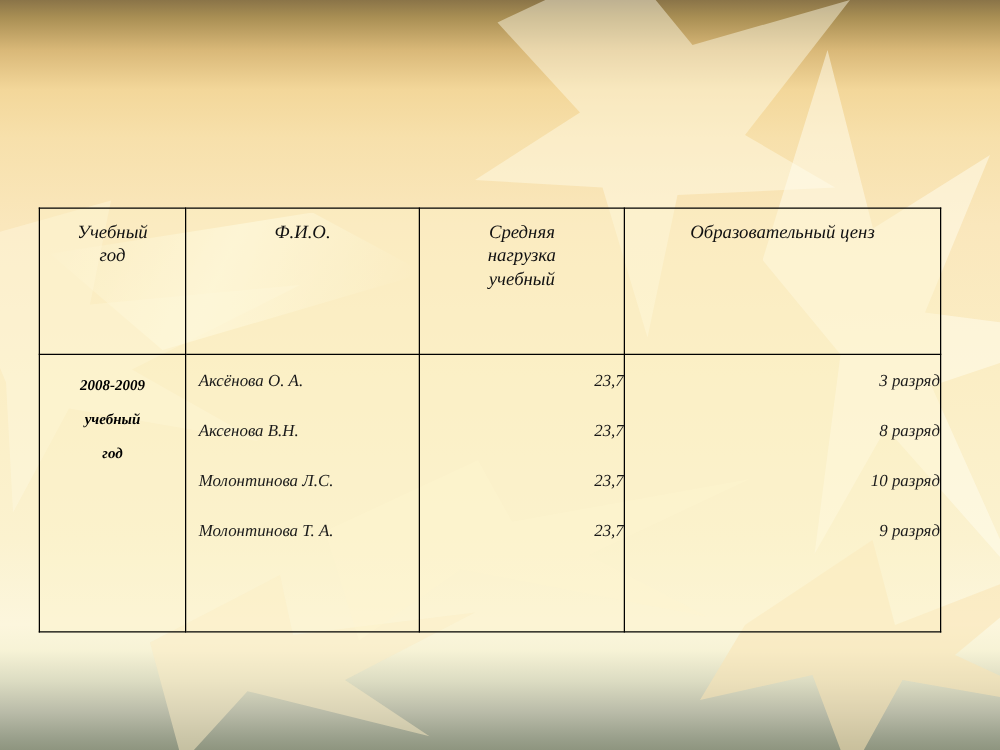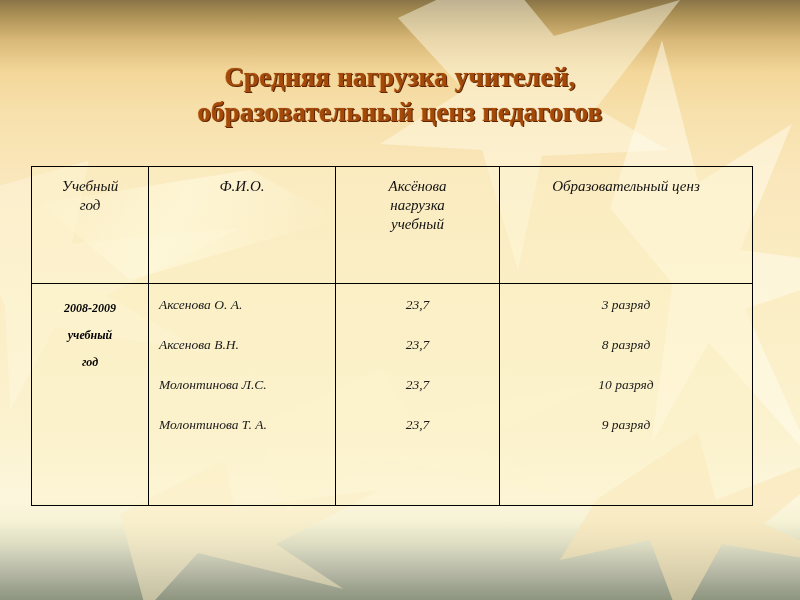--- a/index.html
+++ b/index.html
@@ -151,39 +151,35 @@
   .list-cell {
     font-size: 13.5px;
     color: #1a1a1a;
     padding-top: 12px !important;
   }
   .list-cell .row-line {
     height: 40px;
     line-height: 18px;
   }
   .names .row-line { text-align: left; padding-left: 10px; }
-  .center .row-line { text-align: center; }
+  .center .row-line { text-align: right; }
 </style>
 </head>
 <body>
 
 <div id="slide">
 
   <div class="deco leaf-a"></div>
   <div class="deco leaf-b"></div>
   <div class="deco leaf-c"></div>
   <div class="deco leaf-d"></div>
   <div class="deco leaf-e"></div>
   <div class="deco leaf-f"></div>
   <div class="deco streak-a"></div>
 
-  <div id="title">
-    <span class="tline">Средняя нагрузка учителей,</span>
-    <span class="tline">образовательный ценз педагогов</span>
-  </div>
 
   <table id="info-table">
     <colgroup>
       <col class="col-year">
       <col class="col-name">
       <col class="col-load">
       <col class="col-cenz">
     </colgroup>
     <tbody>
       <tr>
@@ -193,41 +189,41 @@
             <div>год</div>
           </div>
         </td>
         <td class="hdr">
           <div class="hdr-cell-inner">
             <div>Ф.И.О.</div>
           </div>
         </td>
         <td class="hdr">
           <div class="hdr-cell-inner">
-            <div>Аксёнова</div>
+            <div>Средняя</div>
             <div>нагрузка</div>
             <div>учебный</div>
           </div>
         </td>
         <td class="hdr">
           <div class="hdr-cell-inner">
             <div>Образовательный ценз</div>
           </div>
         </td>
       </tr>
 
       <tr>
         <td class="year-cell">
           <div>2008-2009</div>
           <div>учебный</div>
           <div>год</div>
         </td>
 
         <td class="list-cell names">
-          <div class="row-line">Аксенова О. А.</div>
+          <div class="row-line">Аксёнова О. А.</div>
           <div class="row-line">Аксенова В.Н.</div>
           <div class="row-line">Молонтинова Л.С.</div>
           <div class="row-line">Молонтинова Т. А.</div>
         </td>
 
         <td class="list-cell center">
           <div class="row-line">23,7</div>
           <div class="row-line">23,7</div>
           <div class="row-line">23,7</div>
           <div class="row-line">23,7</div>

